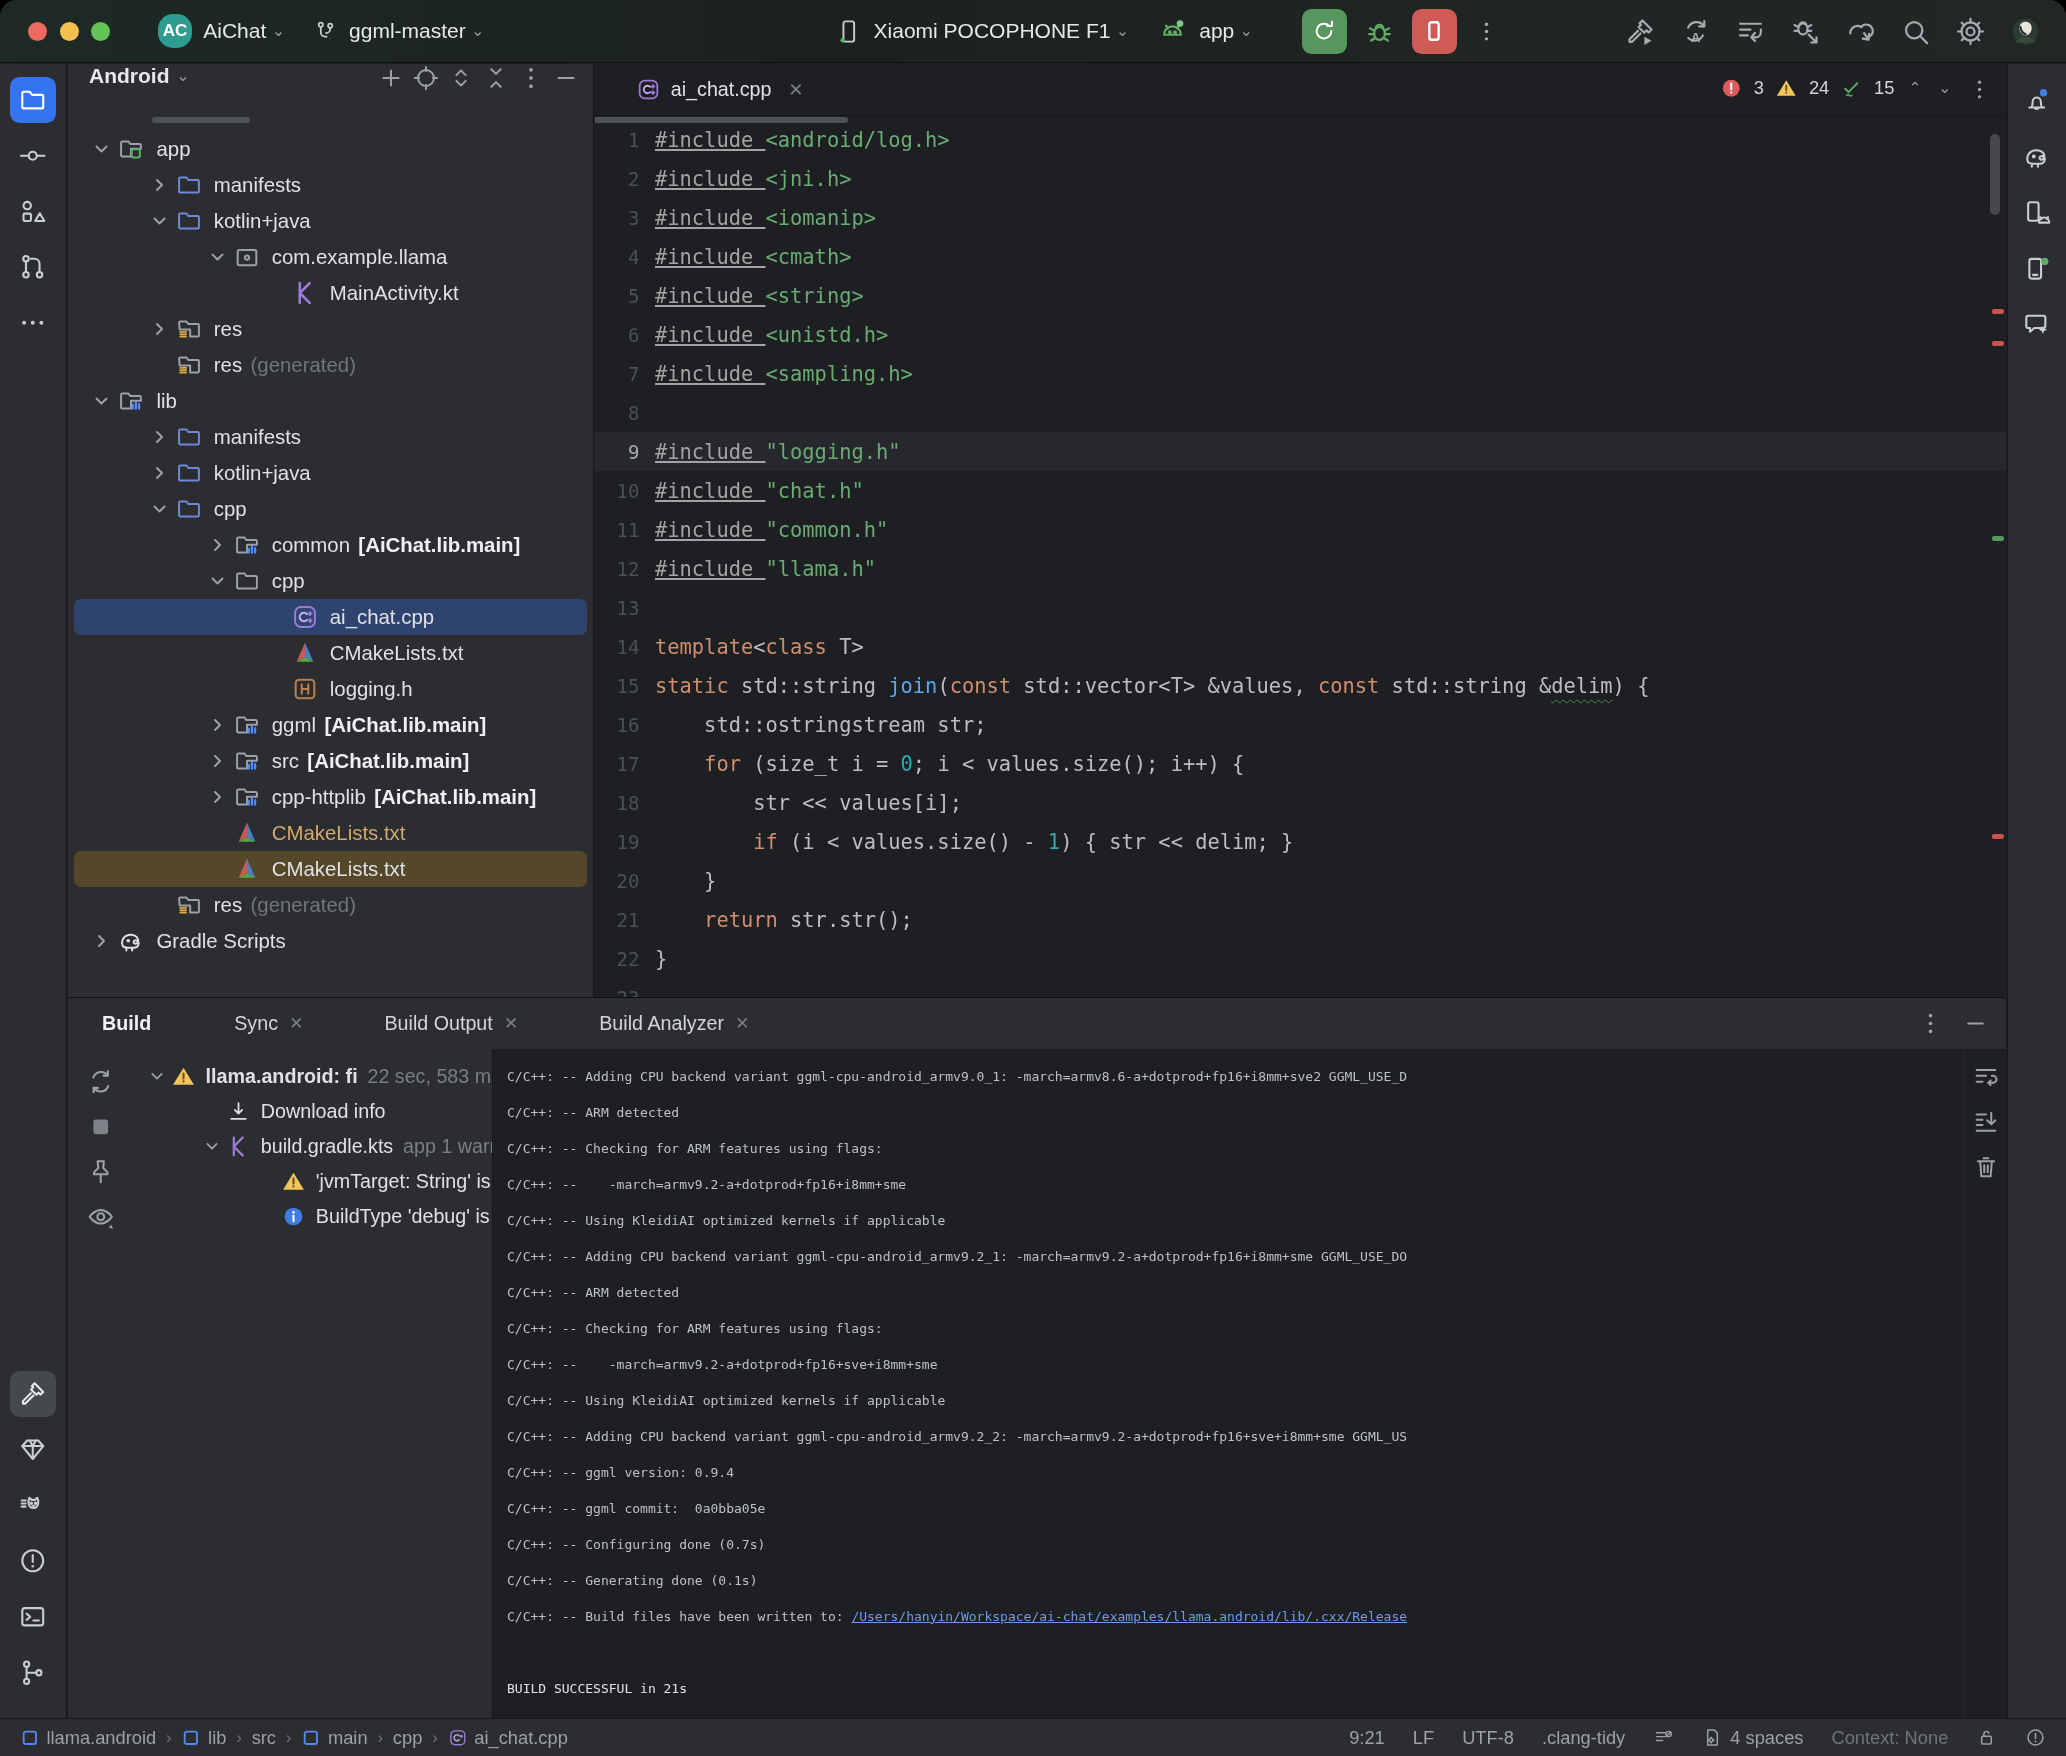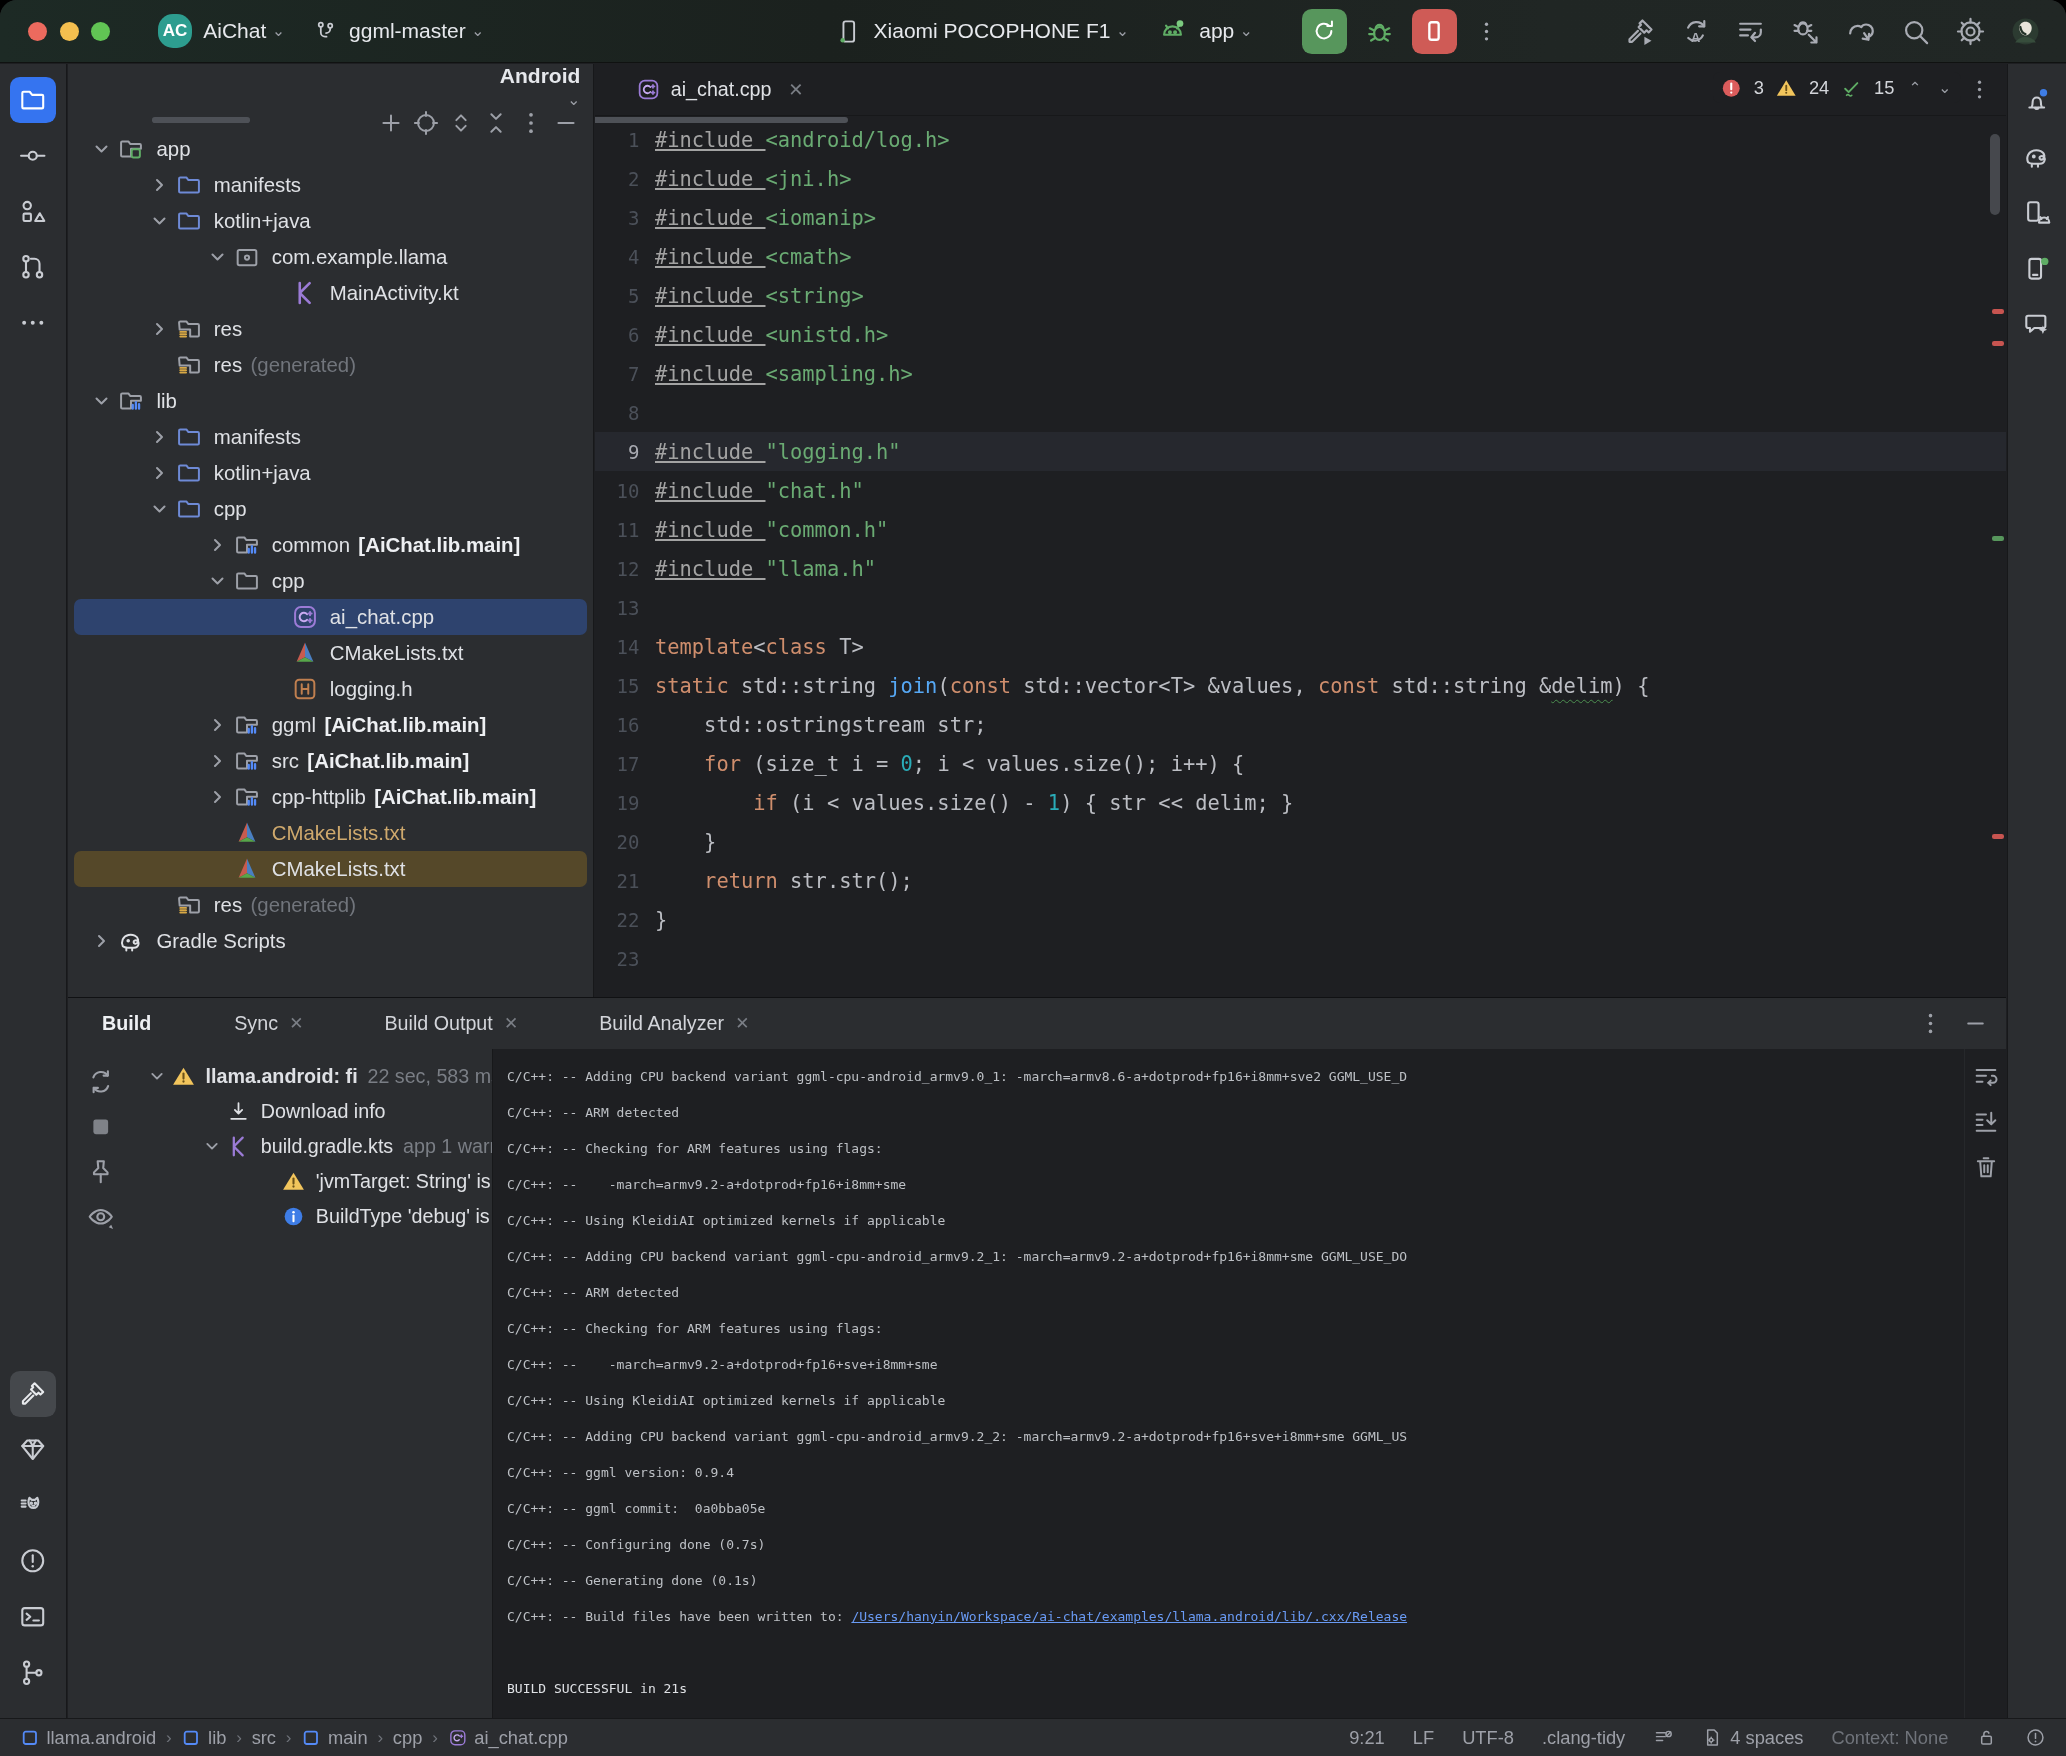--- a/index.html
+++ b/index.html
@@ -28,21 +28,21 @@
   
   #leftstrip{position:absolute;left:0;top:64px;bottom:38px;width:67px;background:#2b2d30;border-right:0.7px solid #17181a;display:flex;flex-direction:column;align-items:center;padding:12.7px 0;}
   .strip-btn{width:46px;height:46px;border-radius:9.8px;display:flex;align-items:center;justify-content:center;color:#c9ccd2;margin-bottom:9.8px;}
   .strip-btn .ic{width:29.5px;height:29.5px;}
   .strip-btn.active-blue{background:#3574f0;color:#fff;}
   .strip-btn.active-gray{background:#45484c;color:#e8eaed;}
   .strip-spacer{flex:1;}
 
   
   #project{position:absolute;left:68px;top:64px;width:526px;height:933px;background:#2b2d30;border-right:0.7px solid #17181a;overflow:hidden;}
-  #project-header{height:53px;display:flex;align-items:flex-end;padding:0 12.7px 0 21px;flex-direction:column;}
+  #project-header{height:53px;display:flex;align-items:flex-start;padding:0 12.7px 0 21px;}
   #project-title{font-size:21px;font-weight:600;color:#e6e8ec;}
   #project-header .tb-chev{margin:2.8px 0 0 7px;}
   #project-tools{margin-left:auto;display:flex;align-items:center;gap:7px;}
   #project-tools .tbtn{width:28px;height:28px;color:#9da0a8;}
   #ptree{position:relative;padding-top:14px;font-size:20.4px;}
   .ptrow{height:36px;display:flex;align-items:center;white-space:nowrap;border-radius:7px;margin:0 5.6px;}
   .ptrow .arrow{width:31px;height:24px;color:#9da0a8;flex:none;display:flex;align-items:center;justify-content:center;}
   .ptrow .ficon{width:28px;height:28px;flex:none;margin-right:11.2px;}
   .ptrow .lbl{color:#dfe1e5;}
   .ptrow .sfx-dim{color:#71757c;margin-left:8.4px;}
@@ -813,20 +813,24 @@
         </div>
         <div class="cl">
           <div class="ln">16</div>
           <pre><span class="tk-def">    std::ostringstream str;</span></pre>
         </div>
         <div class="cl">
           <div class="ln">17</div>
           <pre><span class="tk-def">    </span><span class="tk-kw">for</span><span class="tk-def"> (size_t i = </span><span class="tk-num">0</span><span class="tk-def">; i &lt; values.size(); i++) {</span></pre>
         </div>
         <div class="cl">
+          <div class="ln">18</div>
+          <pre><span class="tk-def">        str &lt;&lt; values[i];</span></pre>
+        </div>
+        <div class="cl">
           <div class="ln">19</div>
           <pre><span class="tk-def">        </span><span class="tk-kw">if</span><span class="tk-def"> (i &lt; values.size() - </span><span class="tk-num">1</span><span class="tk-def">) { str &lt;&lt; delim; }</span></pre>
         </div>
         <div class="cl">
           <div class="ln">20</div>
           <pre><span class="tk-def">    }</span></pre>
         </div>
         <div class="cl">
           <div class="ln">21</div>
           <pre><span class="tk-def">    </span><span class="tk-kw">return</span><span class="tk-def"> str.str();</span></pre>

